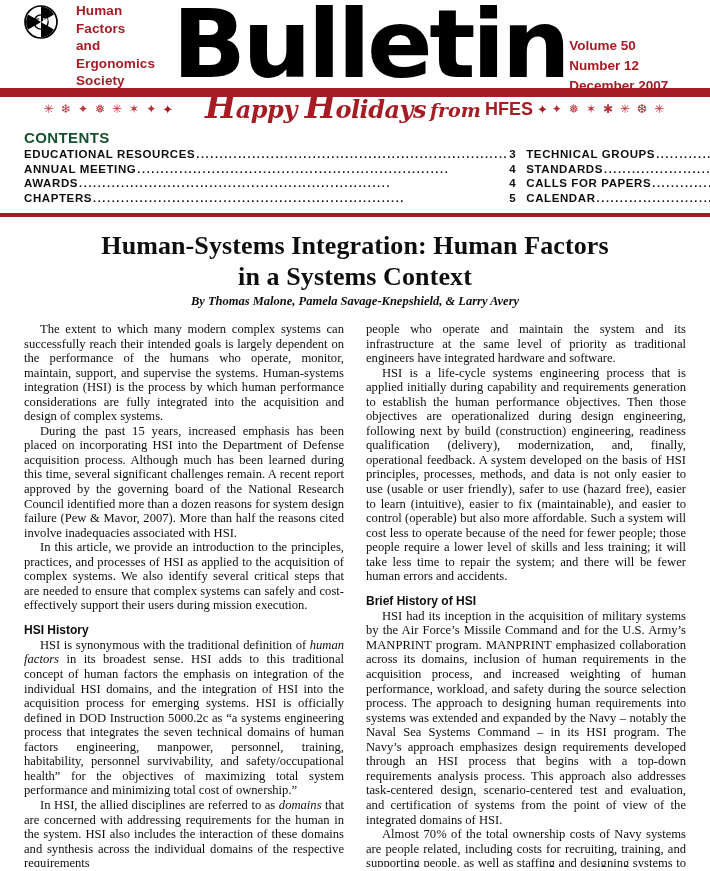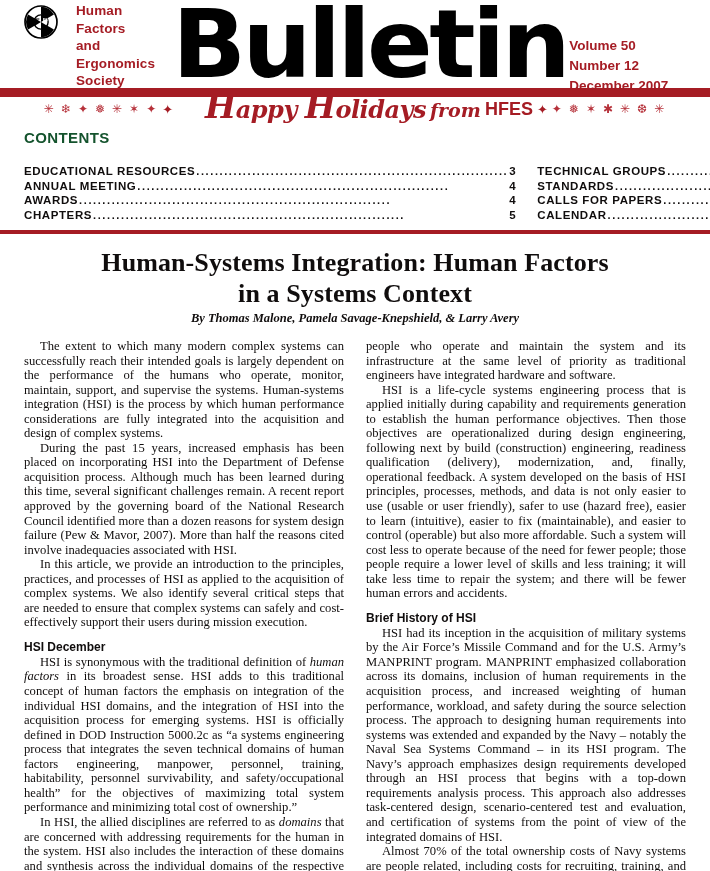--- a/index.html
+++ b/index.html
@@ -142,22 +142,22 @@
     font-family: "Liberation Sans", sans-serif;
     font-weight: bold;
     font-size: 15px;
     letter-spacing: 0.4px;
     text-transform: uppercase;
     color: #14532d;
     line-height: 17px;
   }
   .toc-cols {
     display: flex;
-    gap: 21px;
-    margin-top: 18px;
+    gap: 10px;
+    margin-top: 1px;
   }
   .toc-col { flex: 1 1 50%; }
   .toc-row {
     display: flex;
     align-items: baseline;
     font-family: "Liberation Sans", sans-serif;
     font-weight: bold;
     font-size: 11.5px;
     letter-spacing: 0.6px;
     line-height: 14.5px;
@@ -358,21 +358,21 @@
   </div>
 
   <div class="byline">By Thomas Malone, Pamela Savage-Knepshield, &amp; Larry Avery</div>
 
   <div class="columns">
 
     <div class="col">
       <p>The extent to which many modern complex systems can successfully reach their intended goals is largely dependent on the performance of the humans who operate, monitor, maintain, support, and supervise the systems. Human-systems integration (HSI) is the process by which human performance considerations are fully integrated into the acquisition and design of complex systems.</p>
       <p>During the past 15 years, increased emphasis has been placed on incorporating HSI into the Department of Defense acquisition process. Although much has been learned during this time, several significant challenges remain. A recent report approved by the governing board of the National Research Council identified more than a dozen reasons for system design failure (Pew &amp; Mavor, 2007). More than half the reasons cited involve inadequacies associated with HSI.</p>
       <p>In this article, we provide an introduction to the principles, practices, and processes of HSI as applied to the acquisition of complex systems. We also identify several critical steps that are needed to ensure that complex systems can safely and cost-effectively support their users during mission execution.</p>
-      <h3>HSI December</h3>
+      <h3>HSI History</h3>
       <p><span>HSI is synonymous with the traditional definition of </span><em>human factors</em><span> in its broadest sense. HSI adds to this traditional concept of human factors the emphasis on integration of the individual HSI domains, and the integration of HSI into the acquisition process for emerging systems. HSI is officially defined in DOD Instruction 5000.2c as “a systems engineering process that integrates the seven technical domains of human factors engineering, manpower, personnel, training, habitability, personnel survivability, and safety/occupational health” for the objectives of maximizing total system performance and minimizing total cost of ownership.”</span></p>
       <p><span>In HSI, the allied disciplines are referred to as </span><em>domains</em><span> that are concerned with addressing requirements for the human in the system. HSI also includes the interaction of these domains and synthesis across the individual domains of the respective requirements</span></p>
     </div>
 
     <div class="col">
       <p class="noindent">people who operate and maintain the system and its infrastructure at the same level of priority as traditional engineers have integrated hardware and software.</p>
       <p>HSI is a life-cycle systems engineering process that is applied initially during capability and requirements generation to establish the human performance objectives. Then those objectives are operationalized during design engineering, following next by build (construction) engineering, readiness qualification (delivery), modernization, and, finally, operational feedback. A system developed on the basis of HSI principles, processes, methods, and data is not only easier to use (usable or user friendly), safer to use (hazard free), easier to learn (intuitive), easier to fix (maintainable), and easier to control (operable) but also more affordable. Such a system will cost less to operate because of the need for fewer people; those people require a lower level of skills and less training; it will take less time to repair the system; and there will be fewer human errors and accidents.</p>
       <h3>Brief History of HSI</h3>
       <p>HSI had its inception in the acquisition of military systems by the Air Force’s Missile Command and for the U.S. Army’s MANPRINT program. MANPRINT emphasized collaboration across its domains, inclusion of human requirements in the acquisition process, and increased weighting of human performance, workload, and safety during the source selection process. The approach to designing human requirements into systems was extended and expanded by the Navy – notably the Naval Sea Systems Command – in its HSI program. The Navy’s approach emphasizes design requirements developed through an HSI process that begins with a top-down requirements analysis process. This approach also addresses task-centered design, scenario-centered test and evaluation, and certification of systems from the point of view of the integrated domains of HSI.</p>
       <p>Almost 70% of the total ownership costs of Navy systems are people related, including costs for recruiting, training, and supporting people, as well as staffing and designing systems to enable</p>

